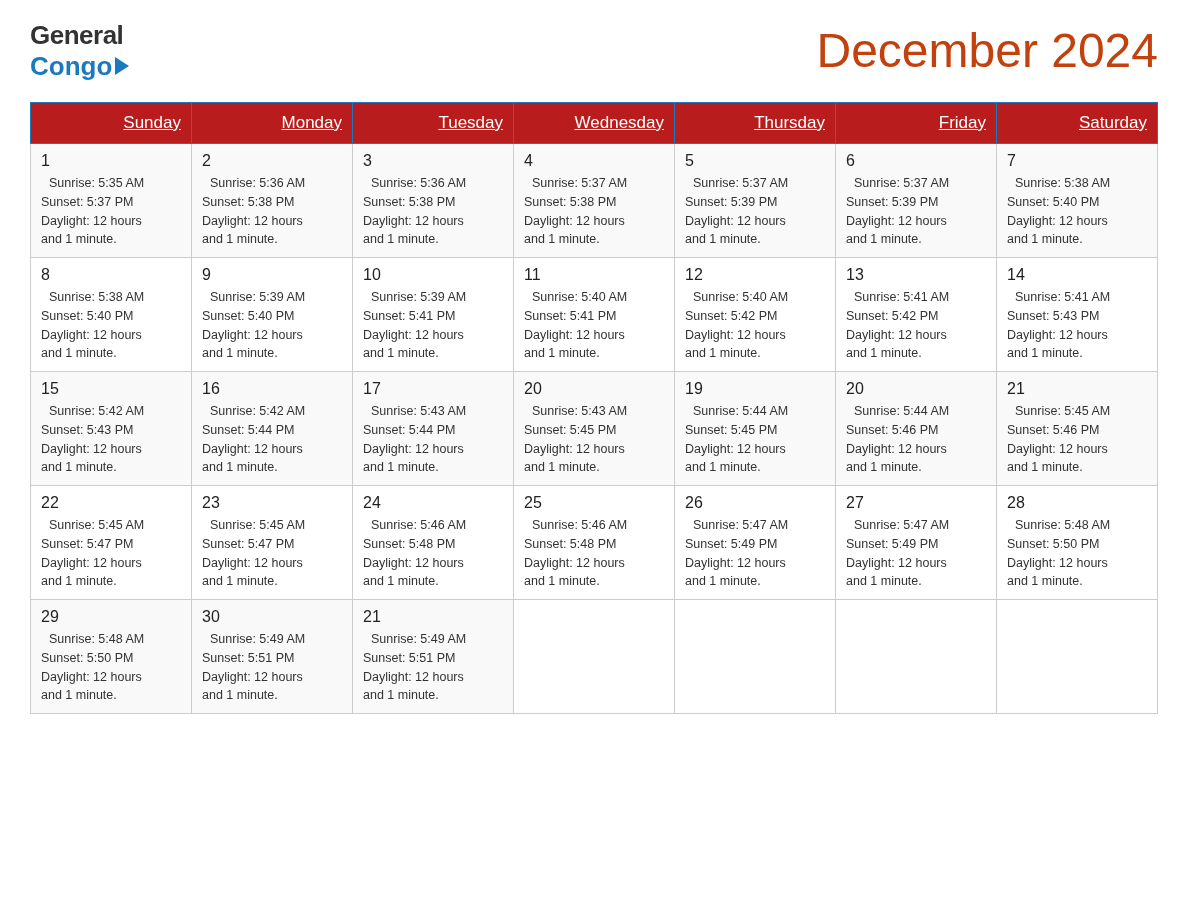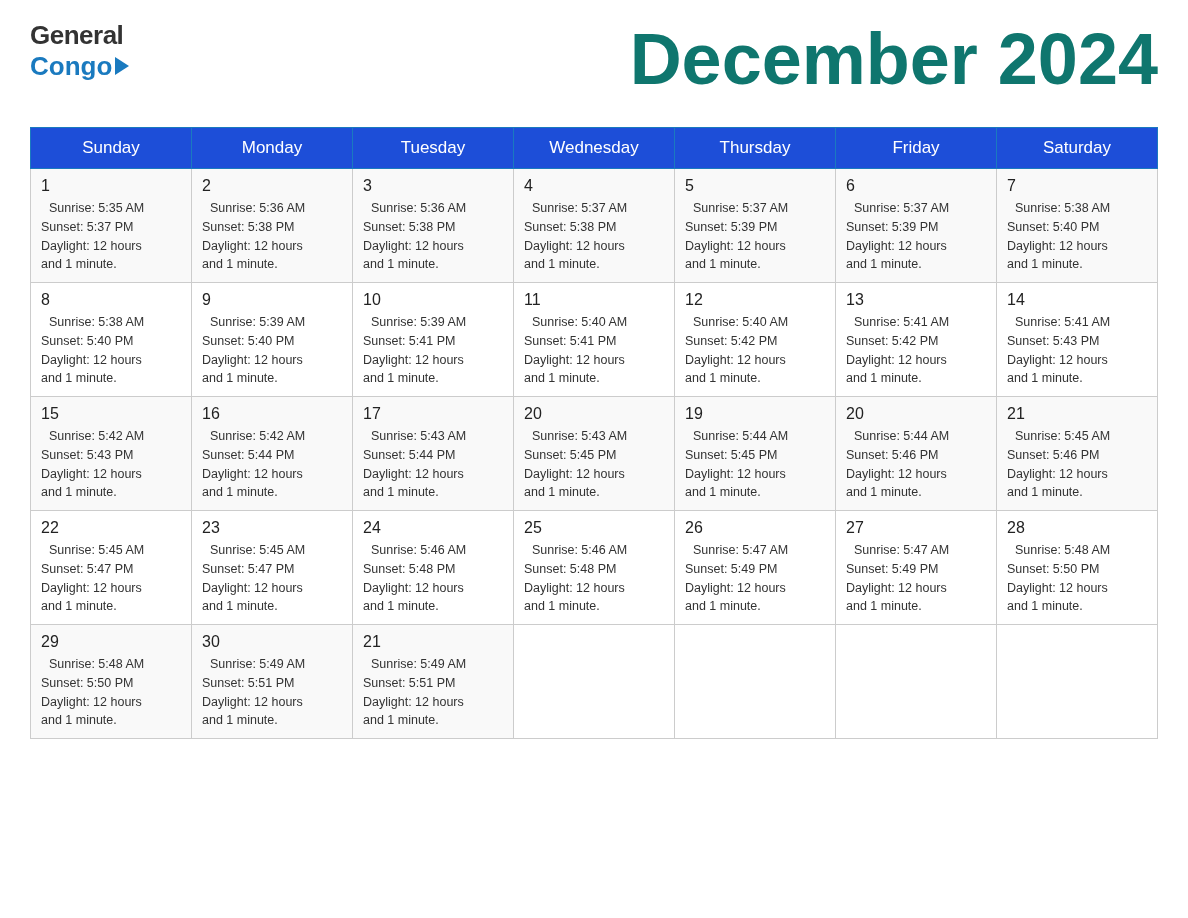--- a/index.html
+++ b/index.html
@@ -6,50 +6,51 @@
     body {
       font-family: Arial, sans-serif;
       background: #ffffff;
       width: 1188px;
       min-height: 918px;
       padding: 20px 30px;
     }
     .header {
       display: flex;
       justify-content: space-between;
-      align-items: flex-start;
-      margin-bottom: 28px;
+      align-items: center;
+      margin-bottom: 20px;
     }
     .title-section {
       text-align: right;
     }
     .month-title {
-      font-size: 72px;
-      font-weight: bold;
-      color: #0f766e;
+      font-size: 48px;
+      font-weight: normal;
+      color: #c2410c;
       line-height: 1.1;
     }
     .location {
       font-size: 22px;
       color: #555;
       margin-top: 4px;
     }
     .calendar {
       width: 100%;
       border-collapse: collapse;
       border: 1px solid #999;
     }
     .calendar th {
-      background-color: #1d4ed8;
+      background-color: #b91c1c;
       color: #ffffff;
       font-size: 17px;
       font-weight: normal;
       padding: 10px 10px;
-      text-align: center;
+      text-align: right;
       border: 1px solid #1a7abf;
+      text-decoration: underline;
     }
     .calendar td {
       vertical-align: top;
       padding: 8px 10px;
       border: 1px solid #ccc;
       width: 14.28%;
       min-height: 110px;
       font-size: 13px;
       color: #333;
       background: #fff;

